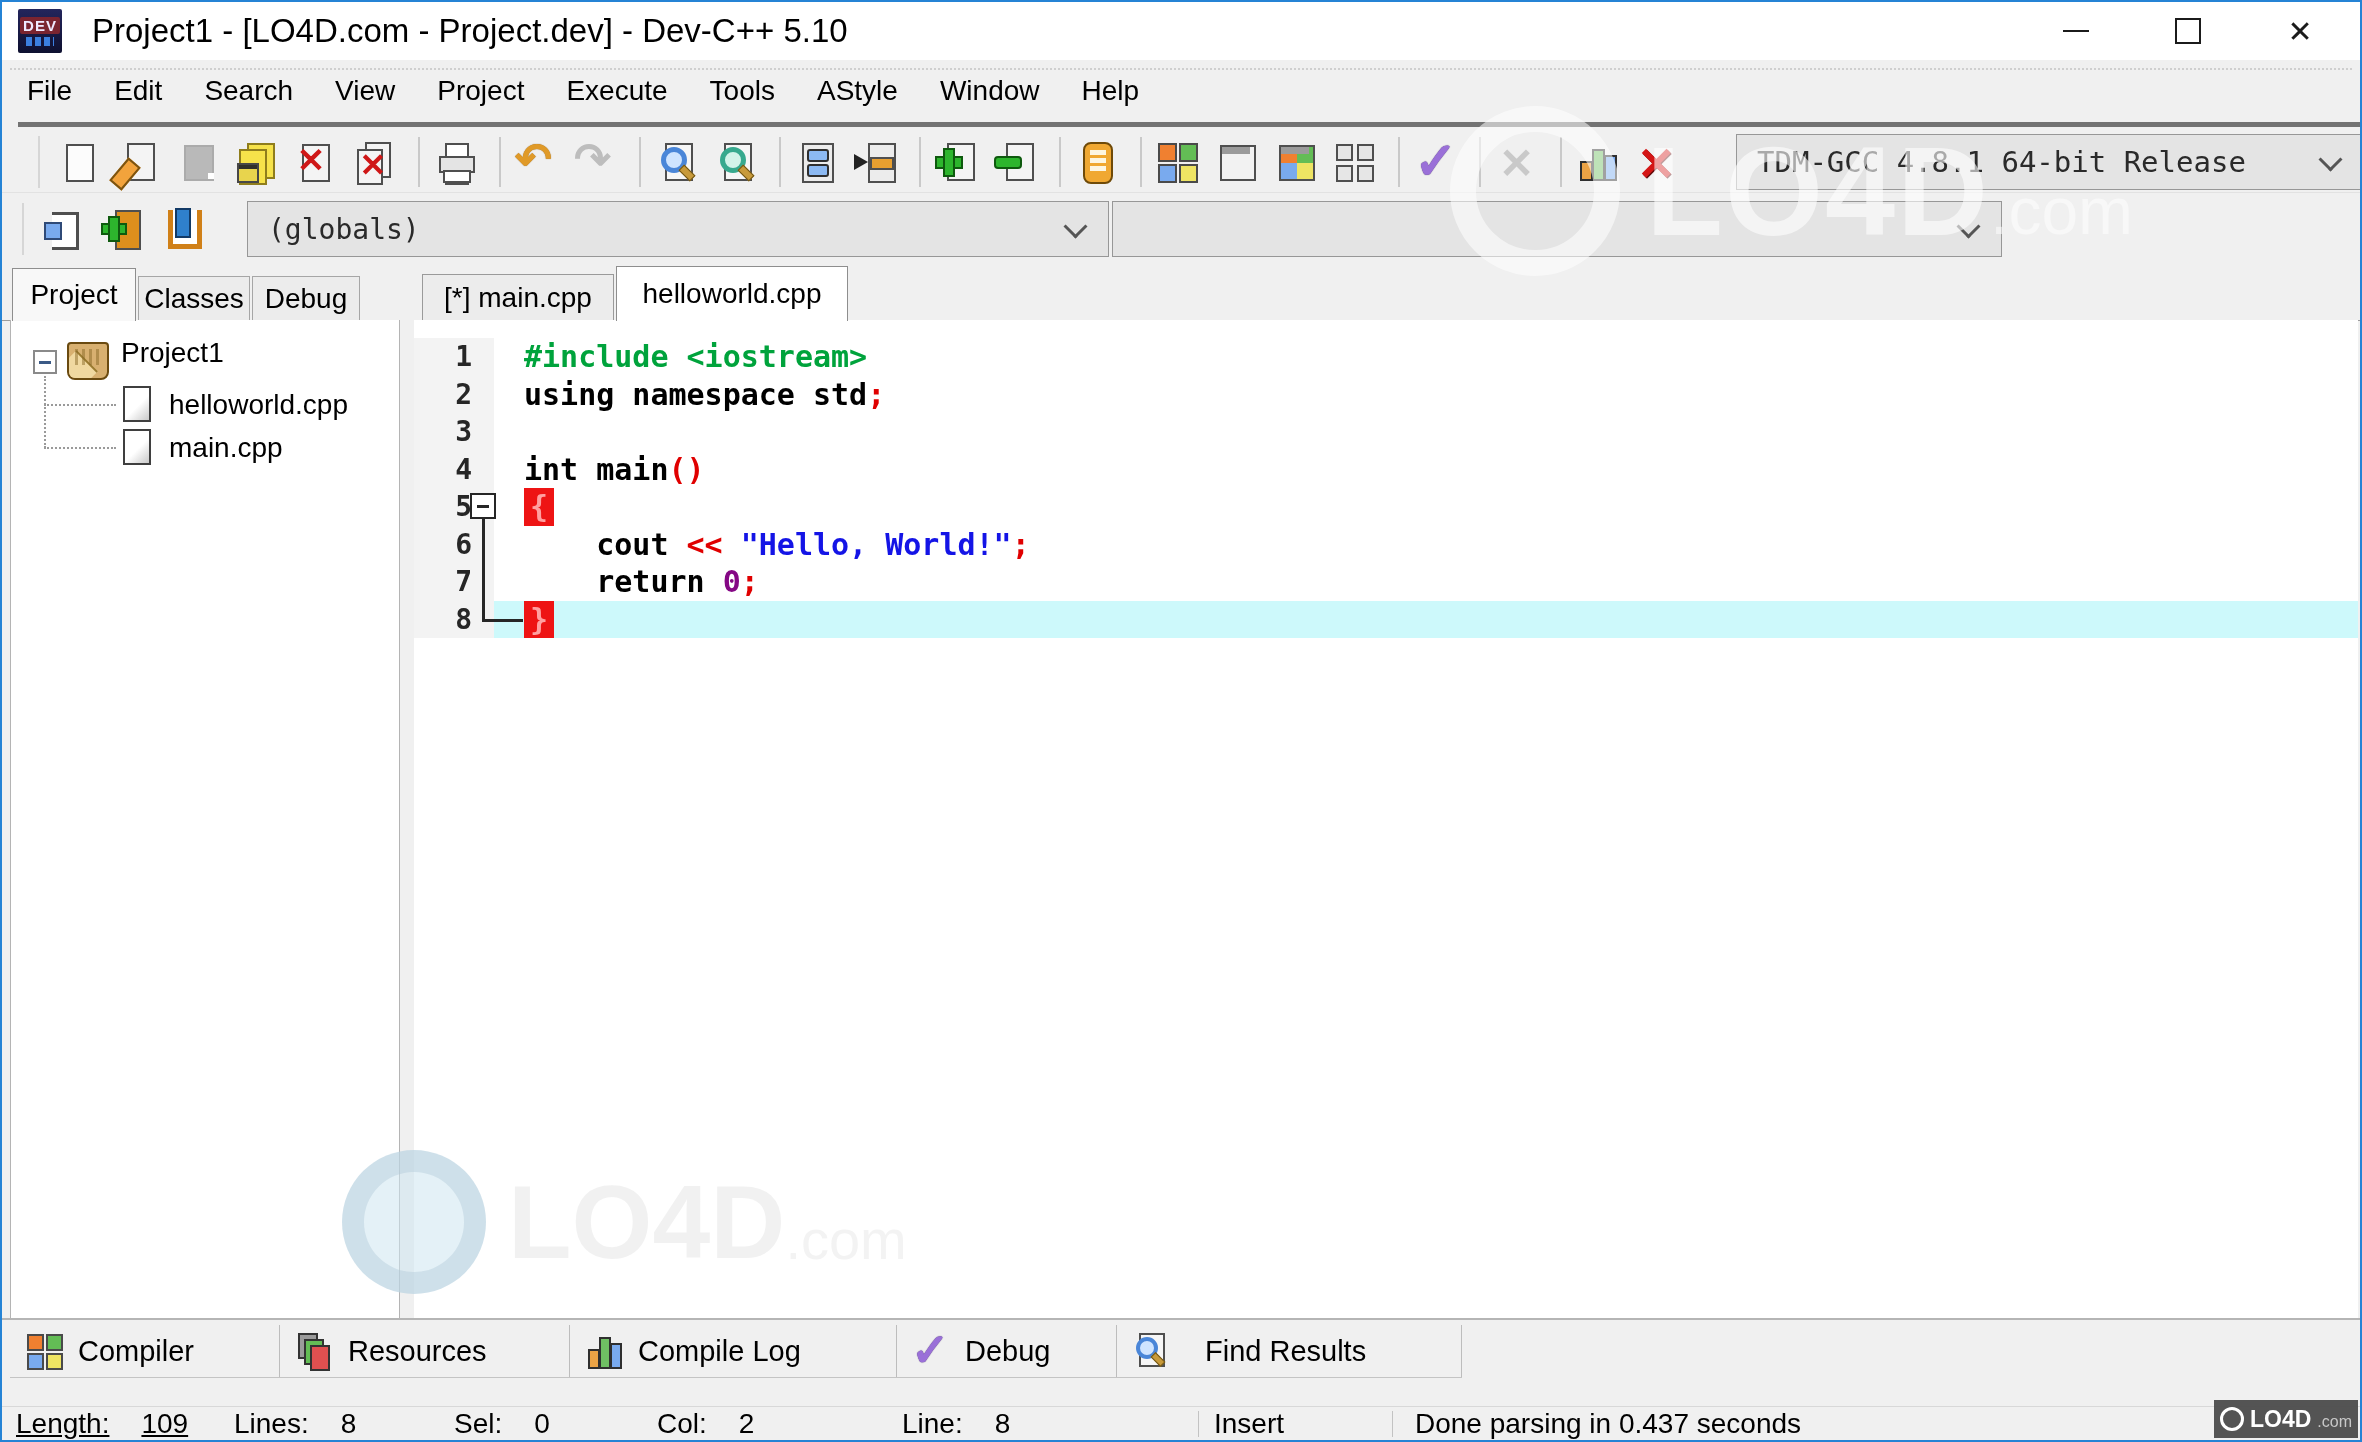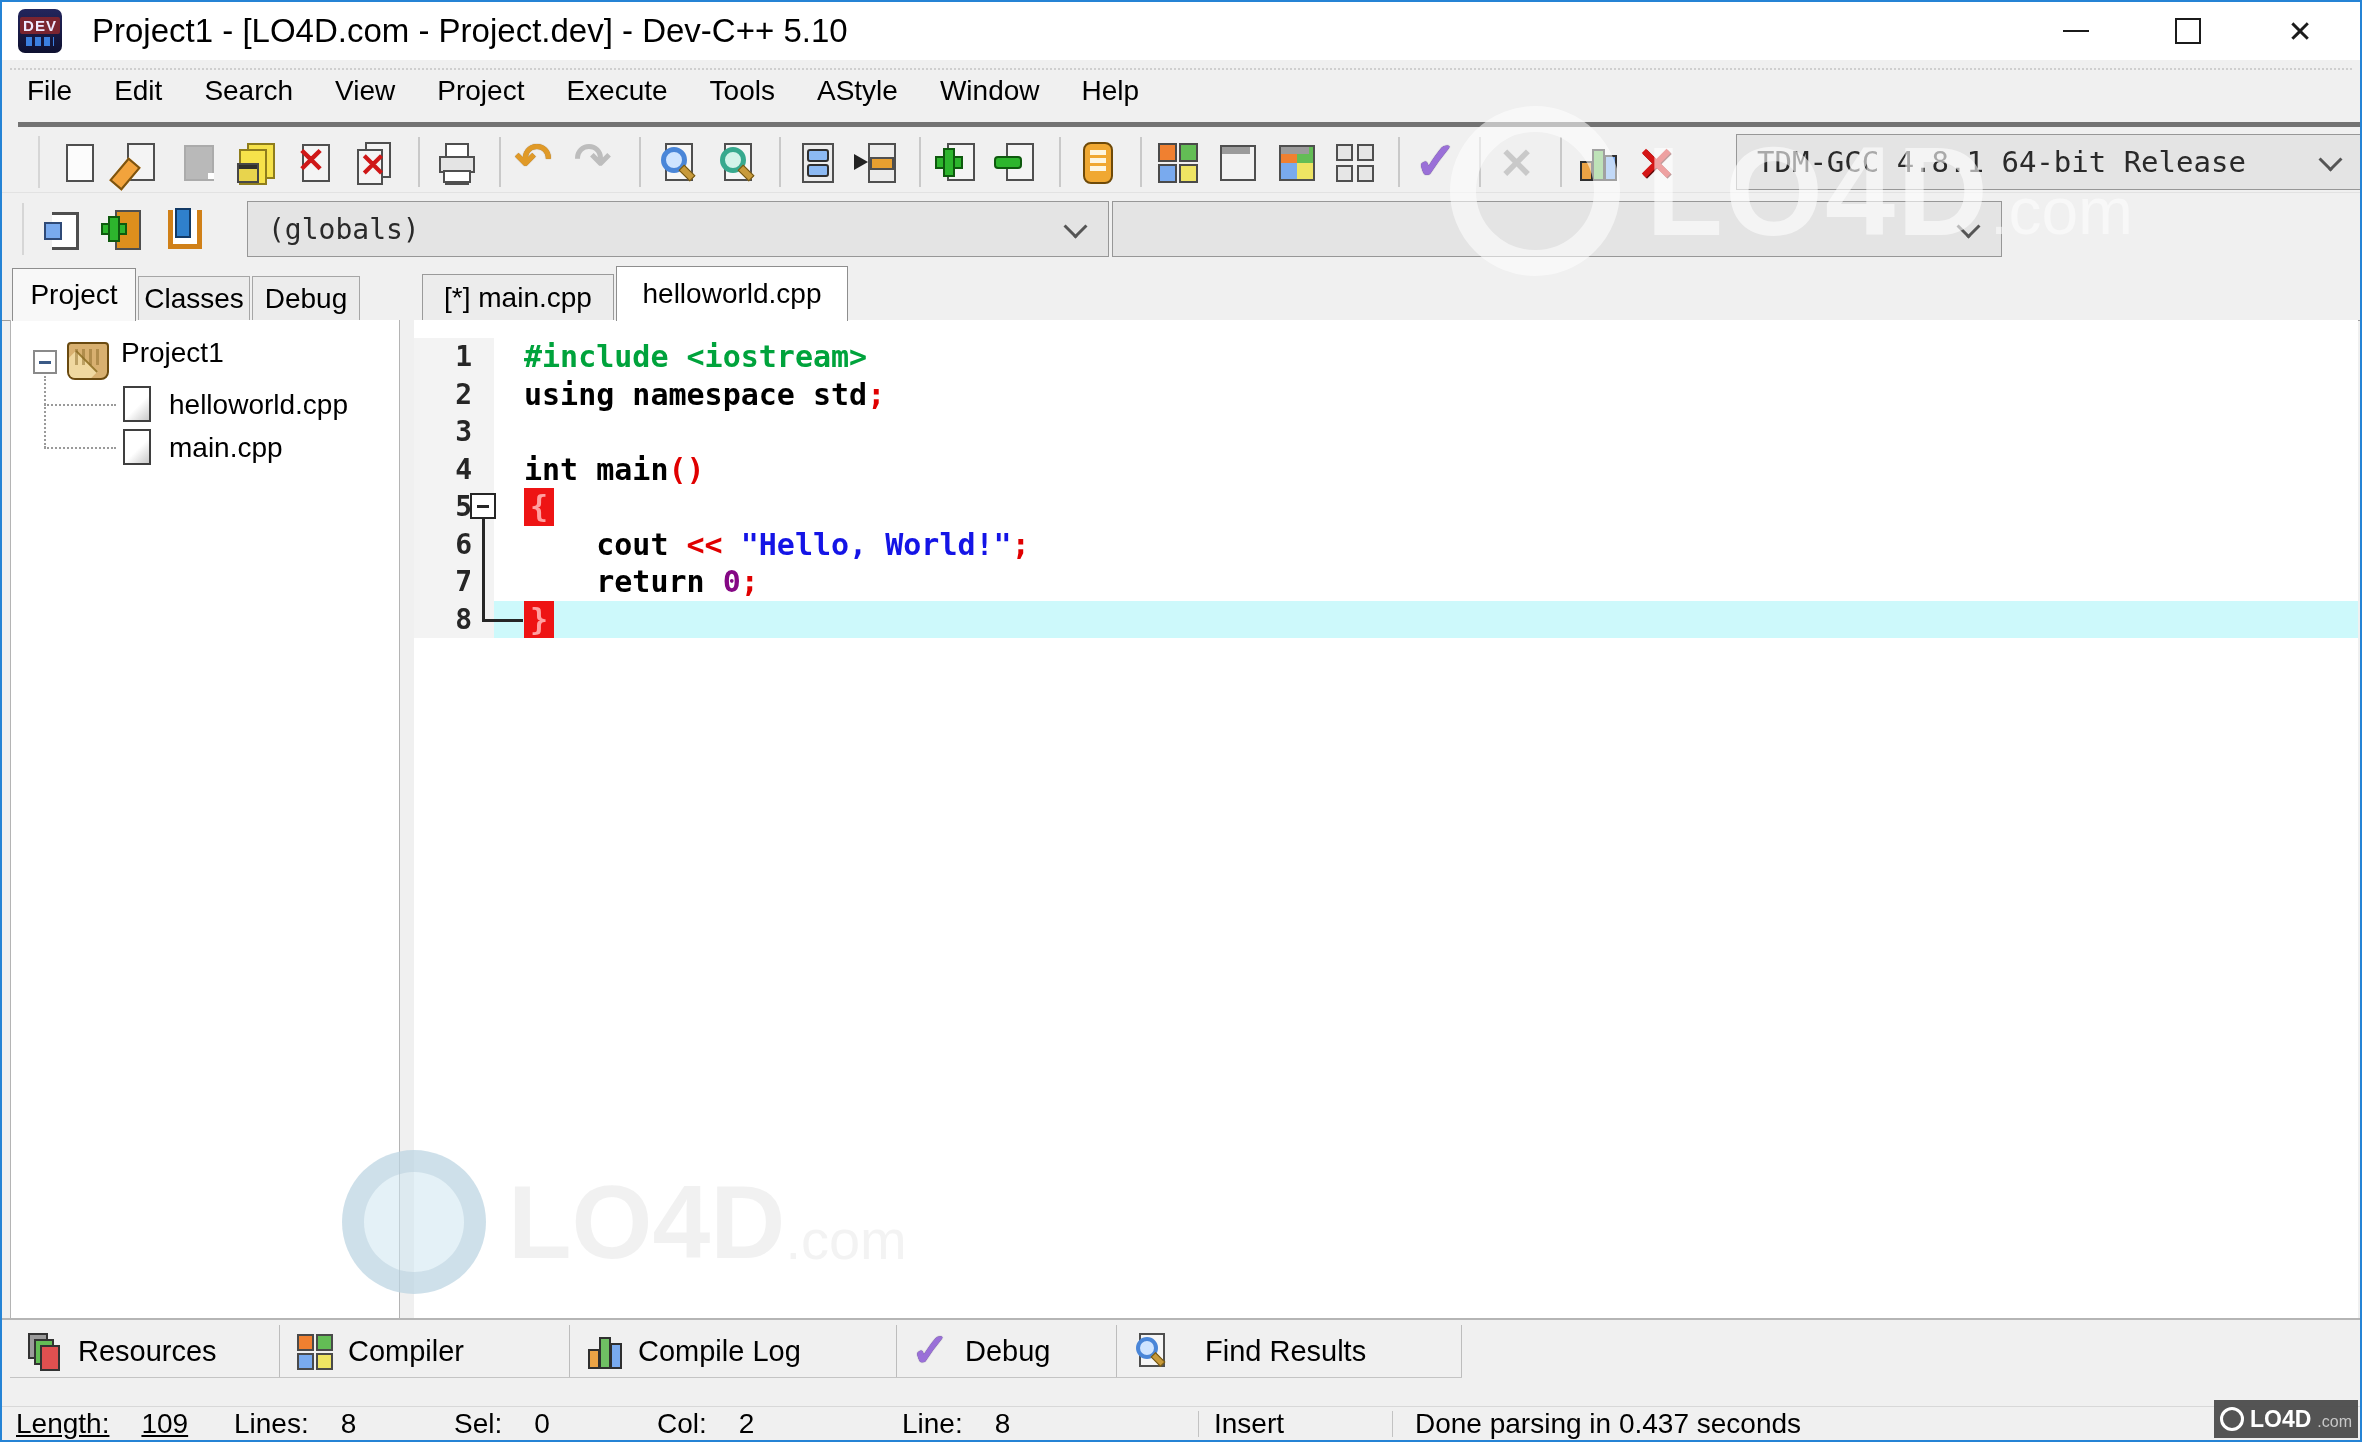--- a/index.html
+++ b/index.html
@@ -1,21 +1,21 @@
 <!DOCTYPE html>
 <html><head>
 <meta charset="utf-8">
 <style>
   html,body{margin:0;padding:0;background:#444;}
   .root{position:relative;width:2362px;height:1442px;box-sizing:border-box;
         background:#f0f0f0;border:2px solid #2583d5;overflow:hidden;
         font-family:"Liberation Sans",sans-serif;color:#000;}
   
   .titlebar{position:absolute;left:0;top:0;right:0;height:58px;background:#fff;display:flex;align-items:center;}
-  .app-icon{width:44px;height:44px;margin-left:16px;border-radius:7px;flex:none;
+  .app-icon{width:44px;height:44px;margin-left:16px;border-radius:2px;flex:none;
             background:linear-gradient(#23255c,#0e1030);display:flex;flex-direction:column;
             align-items:center;justify-content:center;gap:3px;}
   .app-icon .dev{color:#efe9ff;font-size:15px;font-weight:bold;letter-spacing:1px;background:#7a2430;padding:0 3px;border-radius:2px;}
   .app-icon .bars{width:28px;height:9px;background:repeating-linear-gradient(90deg,#3b7fe0 0 6px,transparent 6px 9px);}
   .title{margin-left:30px;font-size:33px;}
   .win-controls{position:absolute;right:4px;top:0;height:58px;display:flex;}
   .win-btn{width:112px;height:100%;display:flex;align-items:center;justify-content:center;font-size:30px;color:#1b1b1b;}
   .glyph-min{width:26px;height:2px;background:#1b1b1b;}
   .glyph-max{width:22px;height:22px;border:2px solid #1b1b1b;}
   
@@ -496,34 +496,34 @@
           <span class="ct"><span class="c-brace">}</span></span>
         </div>
       </div>
     <div class="fold-box"></div>
     <div class="fold-line"></div>
   </div>
 
   <div class="bottom-panel">
     <div class="btabs" id="btabs">
         <div class="btab">
+          <span class="ticon i-compiler-grid">
+            <span class="p p1"></span>
+            <span class="p p2"></span>
+            <span class="p p3"></span>
+          </span>
+          <span>Compiler</span>
+        </div>
+        <div class="btab">
           <span class="ticon i-resources-pages">
             <span class="p p1"></span>
             <span class="p p2"></span>
             <span class="p p3"></span>
           </span>
           <span>Resources</span>
-        </div>
-        <div class="btab">
-          <span class="ticon i-compiler-grid">
-            <span class="p p1"></span>
-            <span class="p p2"></span>
-            <span class="p p3"></span>
-          </span>
-          <span>Compiler</span>
         </div>
         <div class="btab">
           <span class="ticon i-compile-log-chart">
             <span class="p p1"></span>
             <span class="p p2"></span>
             <span class="p p3"></span>
           </span>
           <span>Compile Log</span>
         </div>
         <div class="btab">

